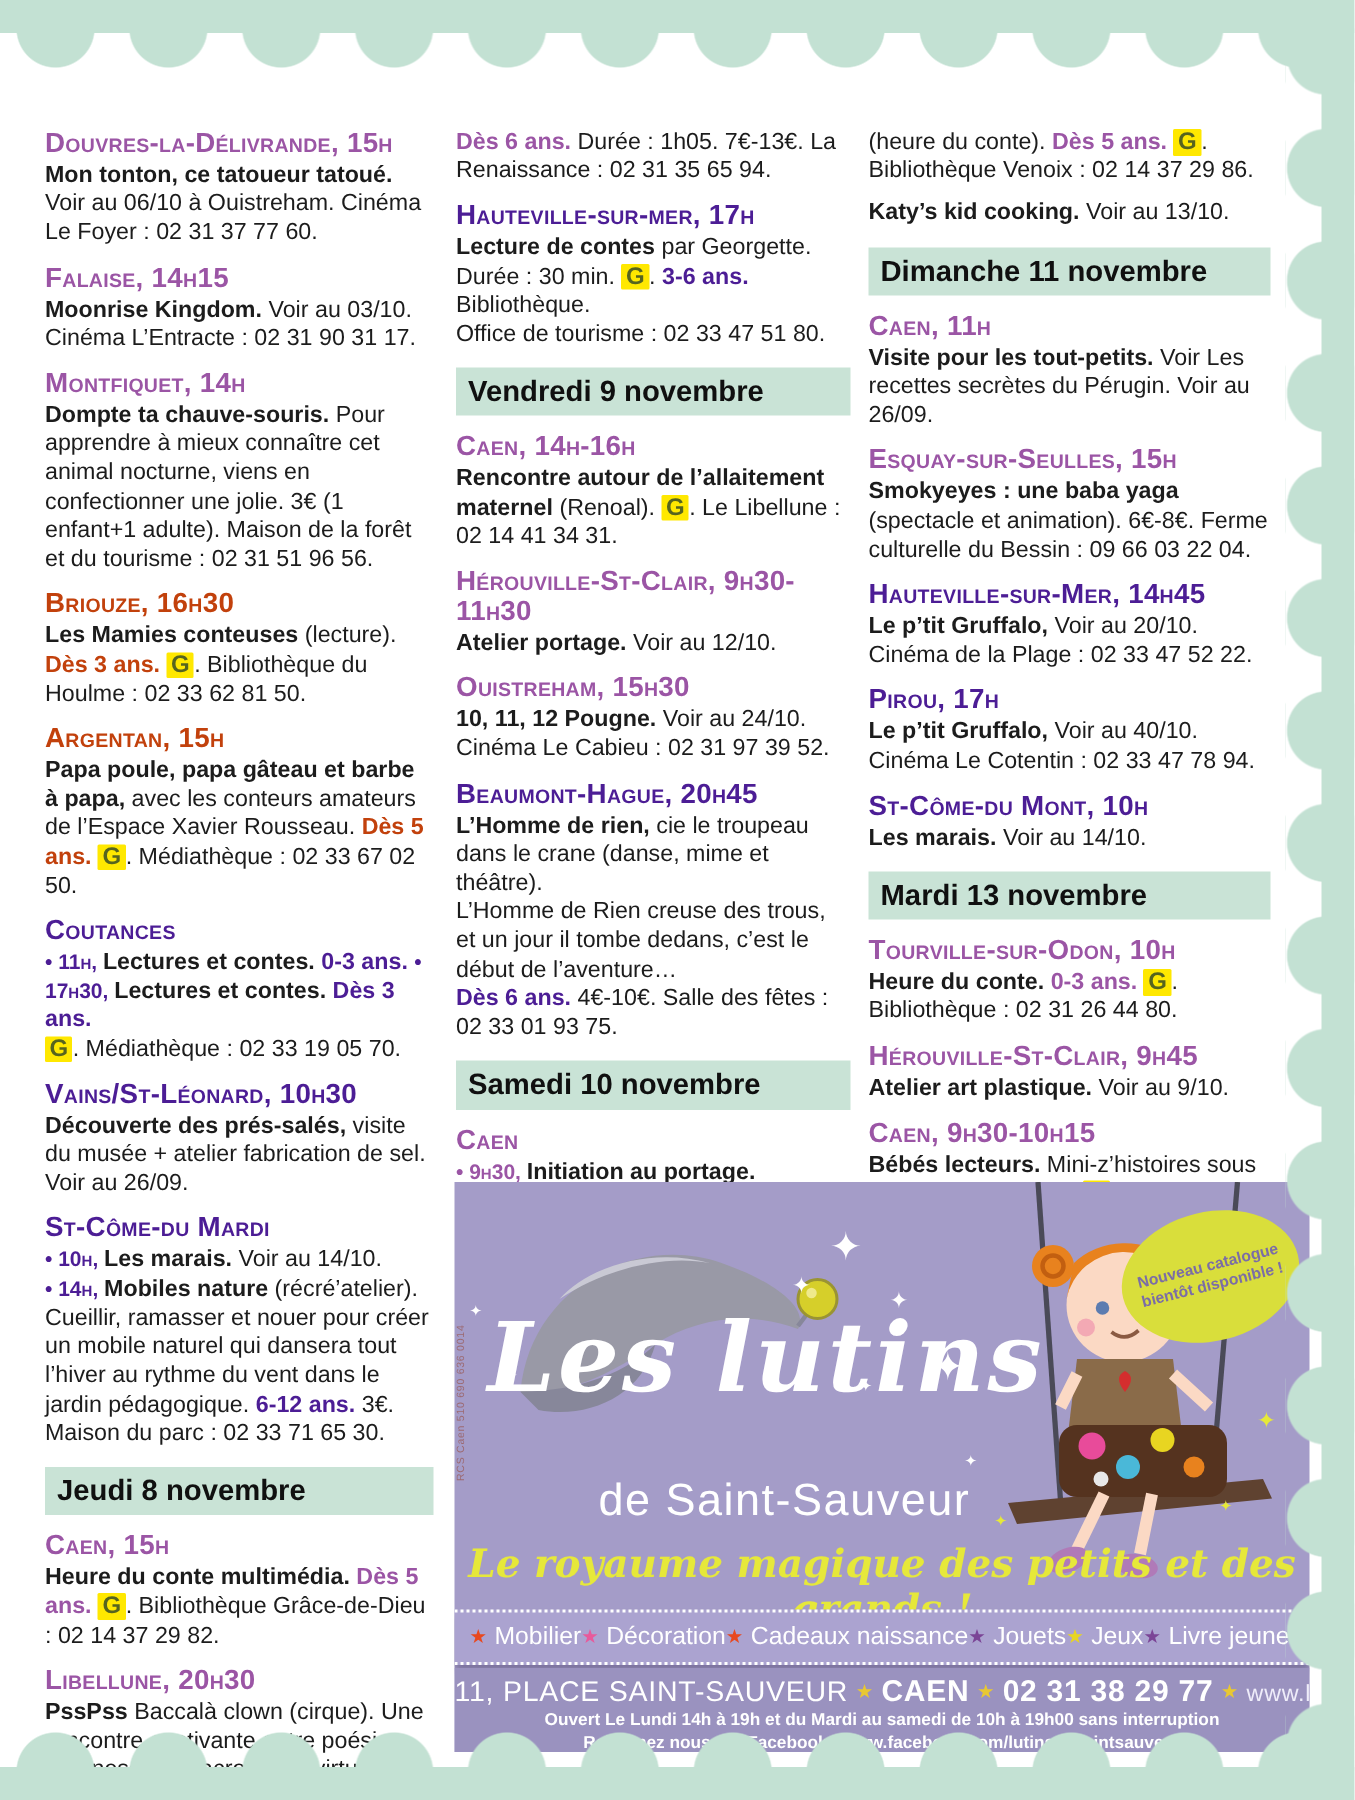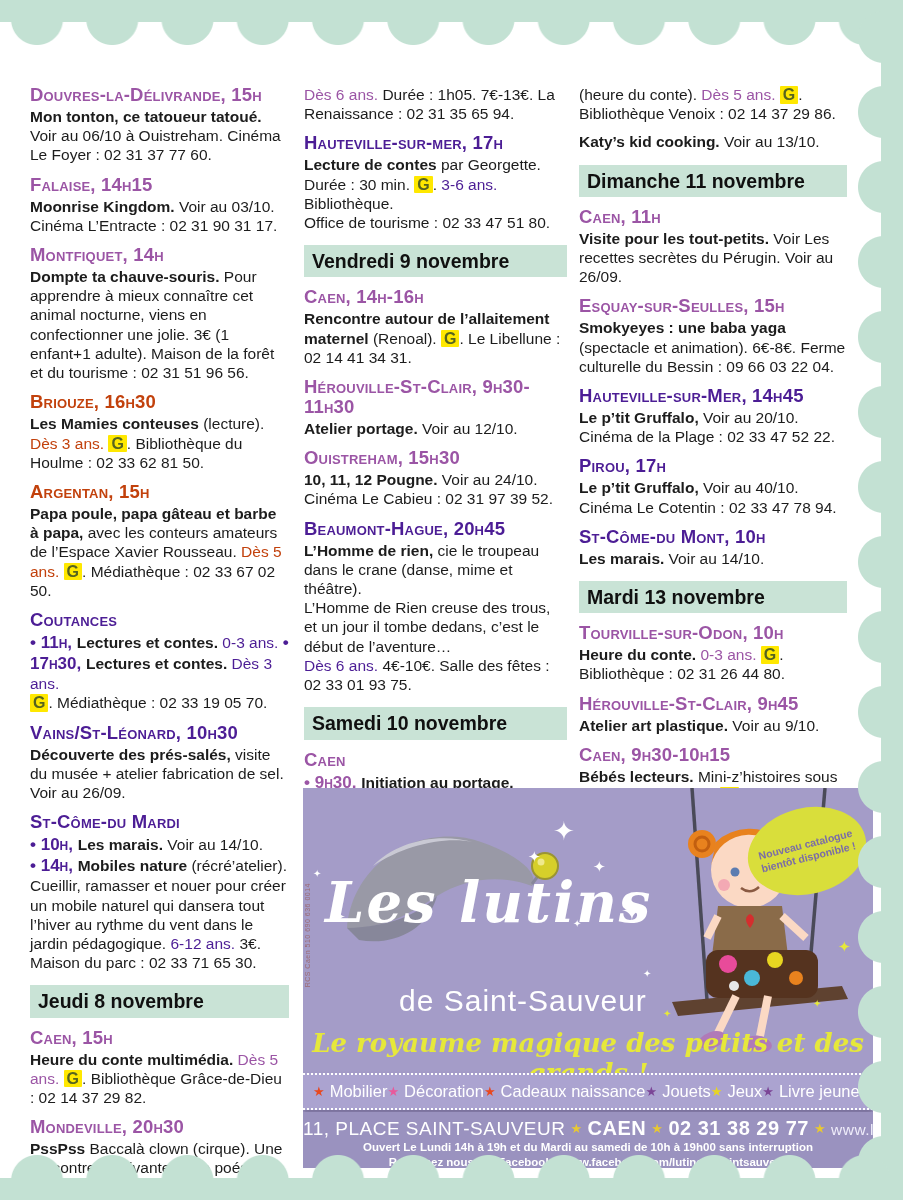--- a/index.html
+++ b/index.html
@@ -26,31 +26,31 @@
   .col-1{left:30px;width:259px}
   .col-2{left:304px;width:263px}
   .col-3{left:579px;width:268px}
   .event{margin:0 0 9px}
   .city{font-weight:bold;font-variant:small-caps;font-size:18.5px;line-height:1.08;margin:10px 0 2px;letter-spacing:.2px}
   .event:first-child .city{margin-top:0}
   .purple{color:#9b55a5}
   .red{color:#c2410c}
   .green{color:#4c1d95}
   .seg-b{font-weight:bold}
-  .hl{font-weight:normal}
-  .time{font-weight:bold;font-variant:small-caps;font-size:17px}
+  .hl{font-weight:bold}
+  .time{font-weight:bold;font-variant:small-caps;font-size:14px}
   .g-icon{display:inline-block;background:#ffe800;color:#56641f;font-weight:bold;
     padding:0 3px;line-height:1.1;border-radius:1px;font-size:16px}
   .date-header{background:#c9e3d6;font-weight:bold;font-size:19.5px;color:#101010;
     padding:4px 4px 4px 8px;margin:13px 0 8px}
 
   
   .ad{position:absolute;left:303px;top:788px;width:570px;height:380px;background:#a49cc8;z-index:5;overflow:hidden}
   .ad-title{position:absolute;left:22px;top:86px;font-family:"DejaVu Serif",serif;font-style:italic;
-    font-weight:bold;font-size:56px;color:#fff;line-height:1;letter-spacing:2px}
+    font-weight:bold;font-size:64px;color:#fff;line-height:1;letter-spacing:2px}
   .ad-subtitle{position:absolute;left:96px;top:196px;font-size:30px;color:#fff;letter-spacing:1px}
   .ad-tagline{position:absolute;left:0;top:240px;width:570px;text-align:center;
     font-family:"DejaVu Serif",serif;font-style:italic;font-weight:bold;font-size:26px;color:#e6e83a}
   .badge{position:absolute;right:6px;top:20px;width:112px;height:78px;background:#d9de3b;border-radius:50%;
     transform:rotate(-14deg);display:flex;align-items:center;justify-content:center;text-align:center;
     font-size:10.5px;font-weight:bold;color:#7b6da6;line-height:1.25;padding:4px}
   .services{position:absolute;left:0;top:285px;width:570px;height:37px;background:#aba3d0;
     border-top:2px dotted #fff;border-bottom:2px dotted #fff;box-shadow:0 4px 5px rgba(40,30,70,.35);
     display:flex;align-items:center;justify-content:space-between;padding:0 10px;box-sizing:border-box}
   .service{color:#fff;font-size:16.5px;white-space:nowrap}
@@ -104,21 +104,21 @@
     <div class="event">
       <div class="city green">St-Côme-du Mardi</div>
       <div><span class="time green">• 10h, </span><span class="seg-b">Les marais. </span><span class="">Voir au 14/10.</span><br><span class="time green">• 14h, </span><span class="seg-b">Mobiles nature </span><span class="">(récré’atelier).  Cueillir, ramasser et nouer pour créer un mobile naturel qui dansera tout l’hiver au rythme du vent dans le jardin pédagogique. </span><span class="hl green">6-12 ans. </span><span class="">3€. Maison du parc : 02 33 71 65 30.</span></div>
     </div>
     <div class="date-header">Jeudi 8 novembre</div>
     <div class="event">
       <div class="city purple">Caen, 15h</div>
       <div><span class="seg-b">Heure du conte multimédia. </span><span class="hl purple">Dès 5 ans. </span><span class="g-icon">G</span><span class="">. Bibliothèque Grâce-de-Dieu : 02 14 37 29 82.</span></div>
     </div>
     <div class="event">
-      <div class="city purple">Mondeville, 20h30</div>
+      <div class="city purple">Libellune, 20h30</div>
       <div><span class="seg-b">PssPss </span><span class="">Baccalà clown (cirque). Une rencontre captivante entre poésie clownesque et acrobaties virtuoses.</span></div>
     </div>
   </div>
 <div class="col col-2">
     <div class="event">
       <div><span class="hl purple">Dès 6 ans. </span><span class="">Durée : 1h05. 7€-13€. La Renaissance : 02 31 35 65 94.</span></div>
     </div>
     <div class="event">
       <div class="city green">Hauteville-sur-mer, 17h</div>
       <div><span class="seg-b">Lecture de contes </span><span class="">par Georgette. Durée : 30 min. </span><span class="g-icon">G</span><span class="">. </span><span class="hl green">3-6 ans. </span><span class="">Bibliothèque.</span><br><span class="">Office de tourisme : 02 33 47 51 80.</span></div>

